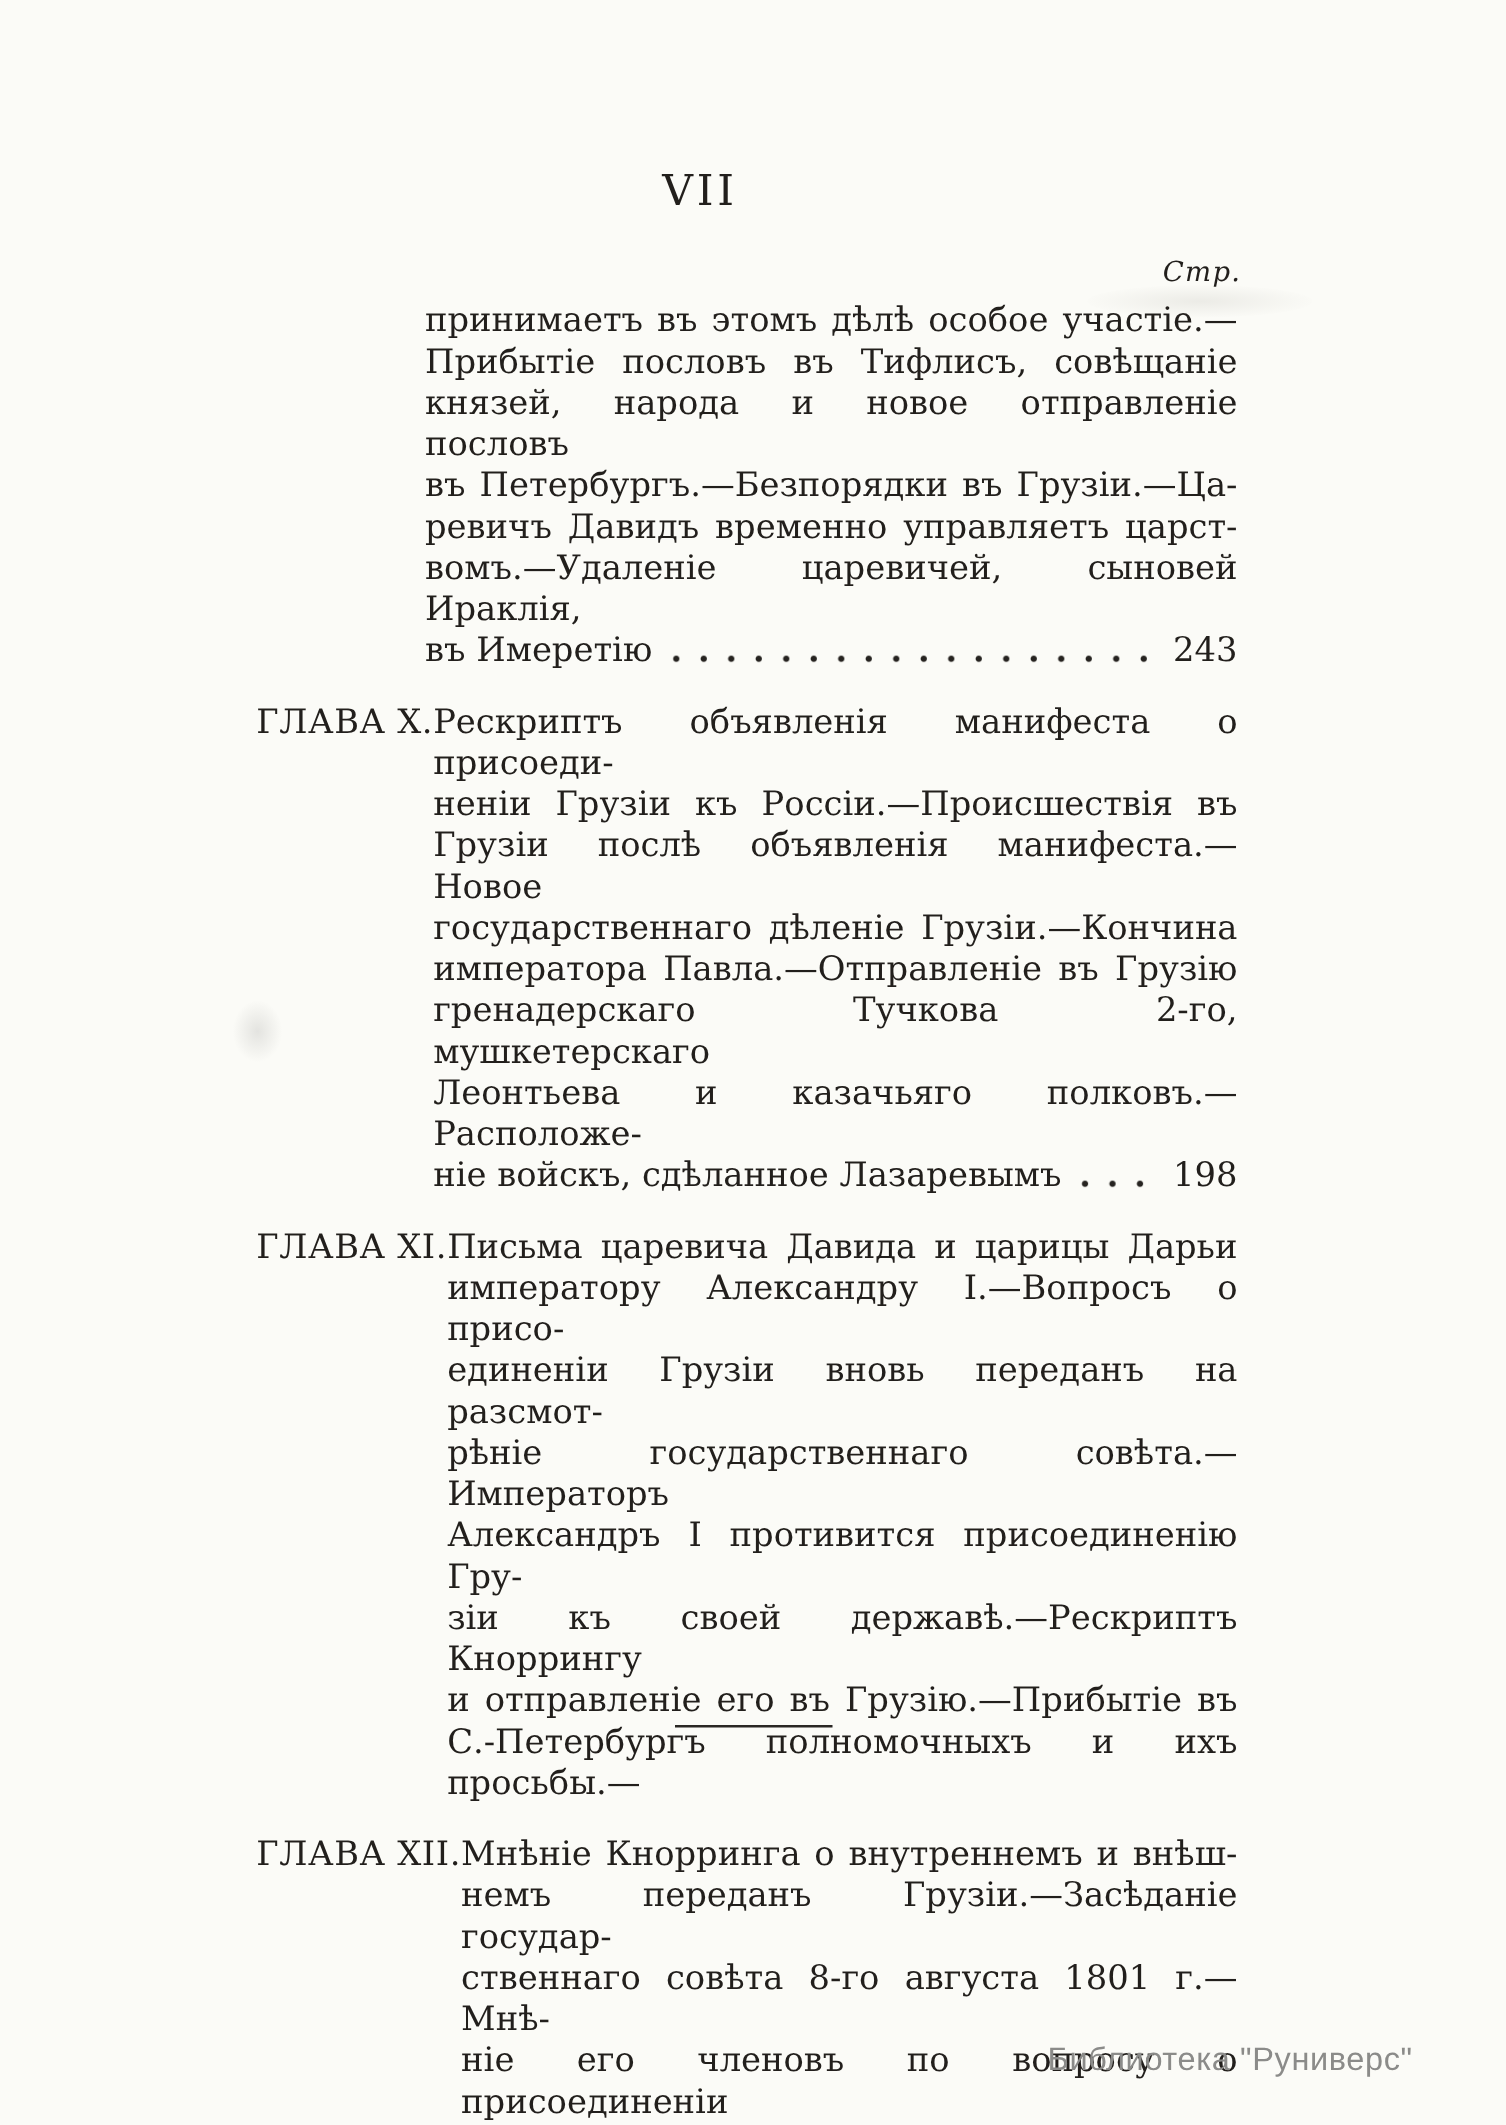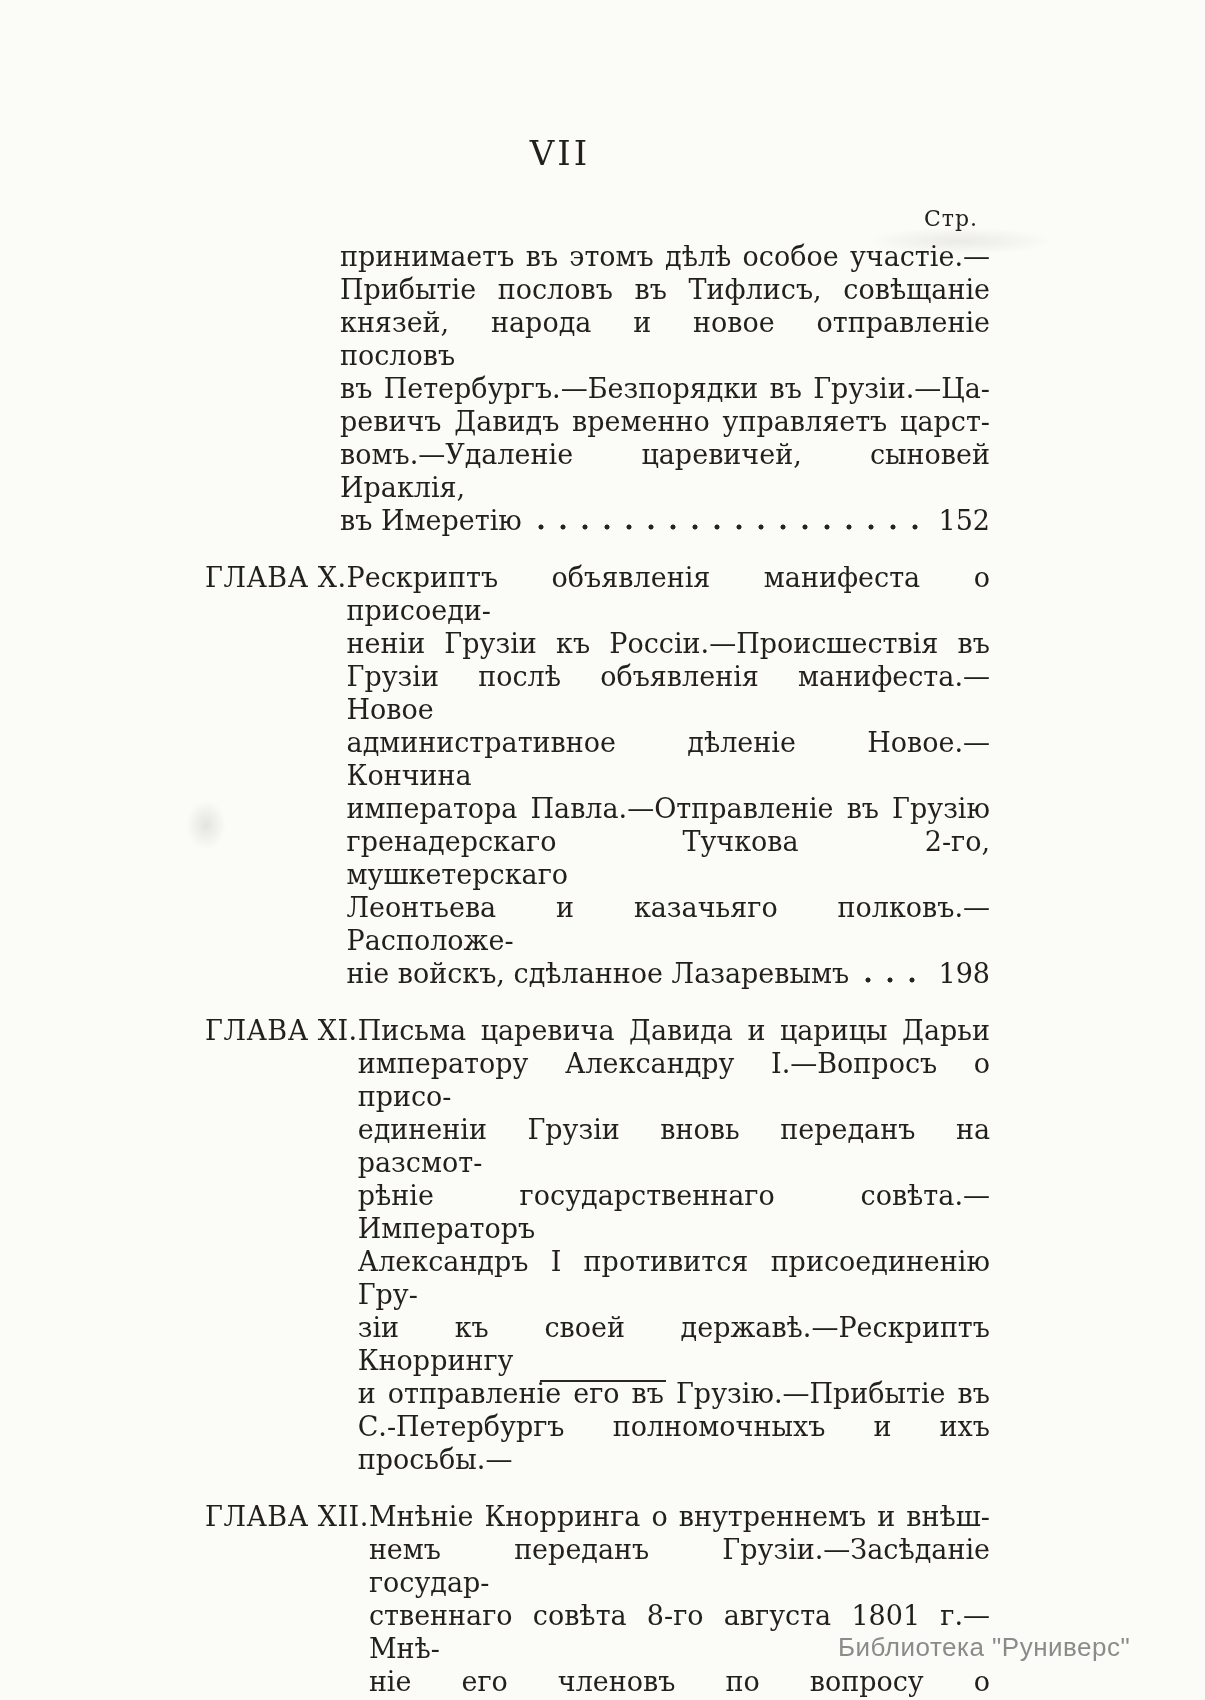--- a/index.html
+++ b/index.html
@@ -30,23 +30,24 @@
     position: absolute;
     top: 133px; left: 0;
     width: 1120px;
     text-align: center;
     font-size: 34px;
     letter-spacing: 3px;
   }
   .col-header {
     position: absolute;
     top: 206px;
-    right: 227px;
+    right: 212px;
     font-size: 22px;
     letter-spacing: 1px;
+    font-style: italic;
   }
   .content {
     position: absolute;
     top: 240px;
     left: 205px;
     right: 215px; 
   }
   .entry {
     display: flex;
     align-items: flex-start;
@@ -120,33 +121,33 @@
             <div class="line">принимаетъ въ этомъ дѣлѣ особое участіе.—</div>
             <div class="line">Прибытіе пословъ въ Тифлисъ, совѣщаніе</div>
             <div class="line">князей, народа и новое отправленіе пословъ</div>
             <div class="line">въ Петербургъ.—Безпорядки въ Грузіи.—Ца-</div>
             <div class="line">ревичъ Давидъ временно управляетъ царст-</div>
             <div class="line">вомъ.—Удаленіе царевичей, сыновей Ираклія,</div>
           </div>
         <div class="last-line">
           <span class="tail-text">въ Имеретію</span>
           <span class="dots"></span>
-          <span class="pageno">152</span>
+          <span class="pageno">243</span>
         </div>
       </div>
     </div>
 
     <div class="entry">
       <div class="chapter">ГЛАВА X.</div>
       <div class="body">
         <div class="lines">
             <div class="line">Рескриптъ объявленія манифеста о присоеди-</div>
             <div class="line">неніи Грузіи къ Россіи.—Происшествія въ</div>
             <div class="line">Грузіи послѣ объявленія манифеста.—Новое</div>
-            <div class="line">административное дѣленіе Новое.—Кончина</div>
+            <div class="line">государственнаго дѣленіе Грузіи.—Кончина</div>
             <div class="line">императора Павла.—Отправленіе въ Грузію</div>
             <div class="line">гренадерскаго Тучкова 2-го, мушкетерскаго</div>
             <div class="line">Леонтьева и казачьяго полковъ.—Расположе-</div>
           </div>
         <div class="last-line">
           <span class="tail-text">ніе войскъ, сдѣланное Лазаревымъ</span>
           <span class="dots"></span>
           <span class="pageno">198</span>
         </div>
       </div>

